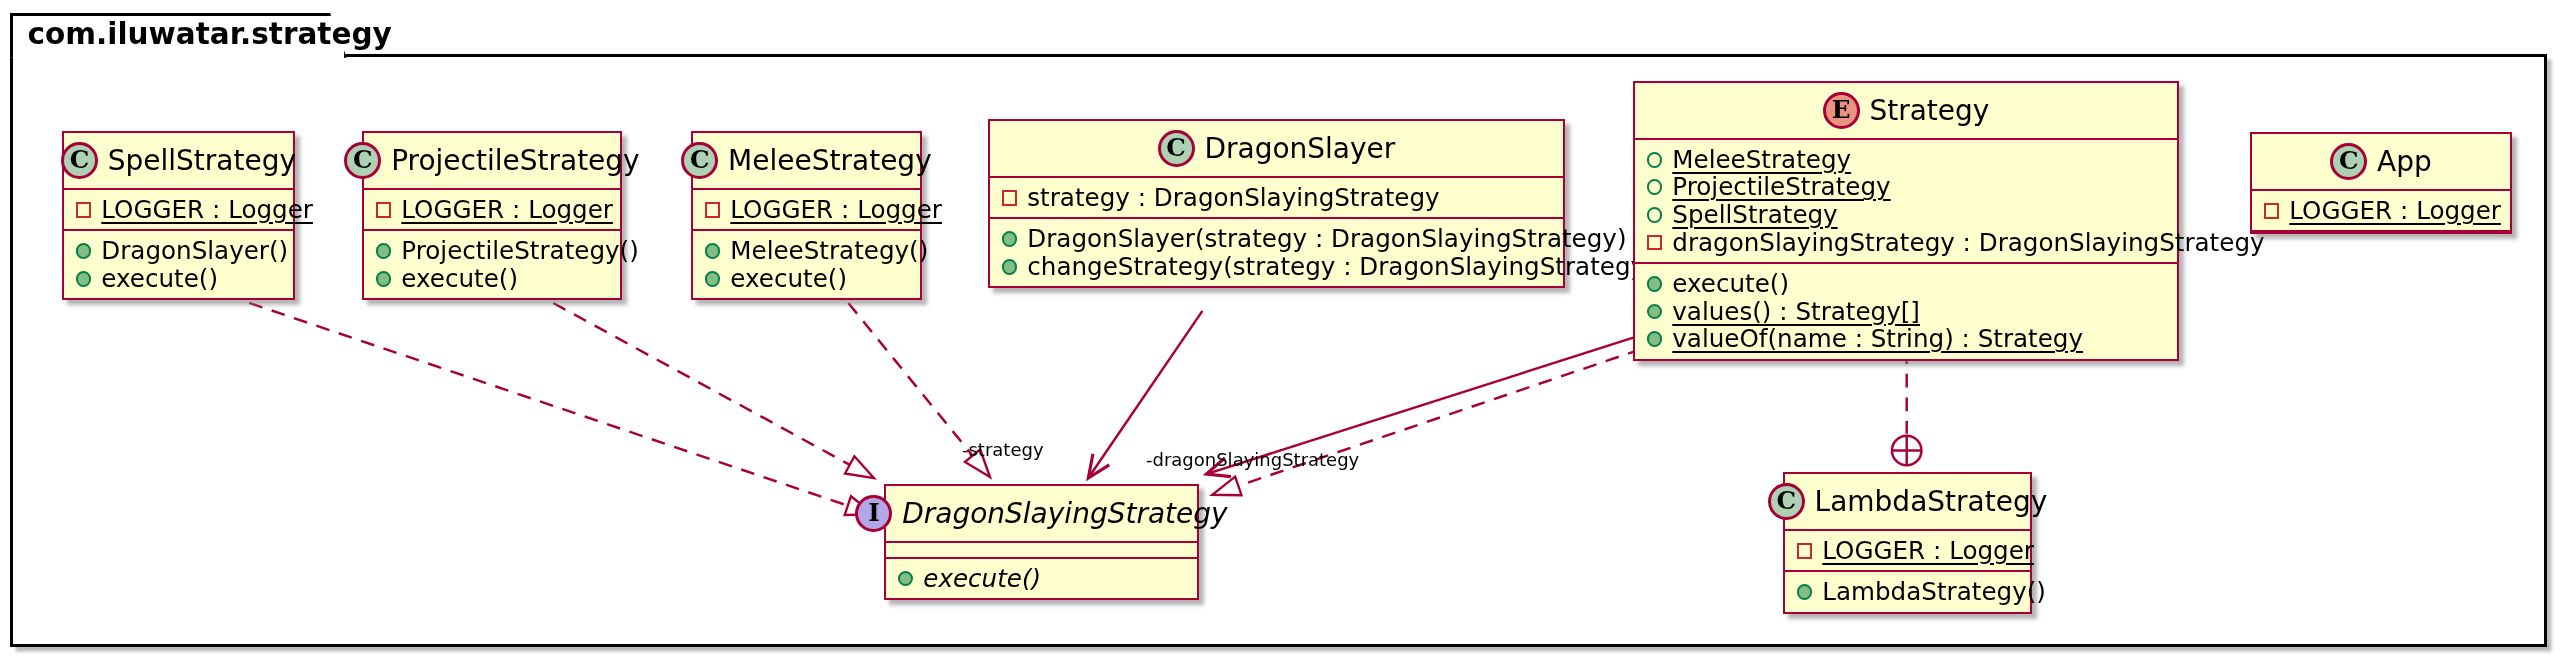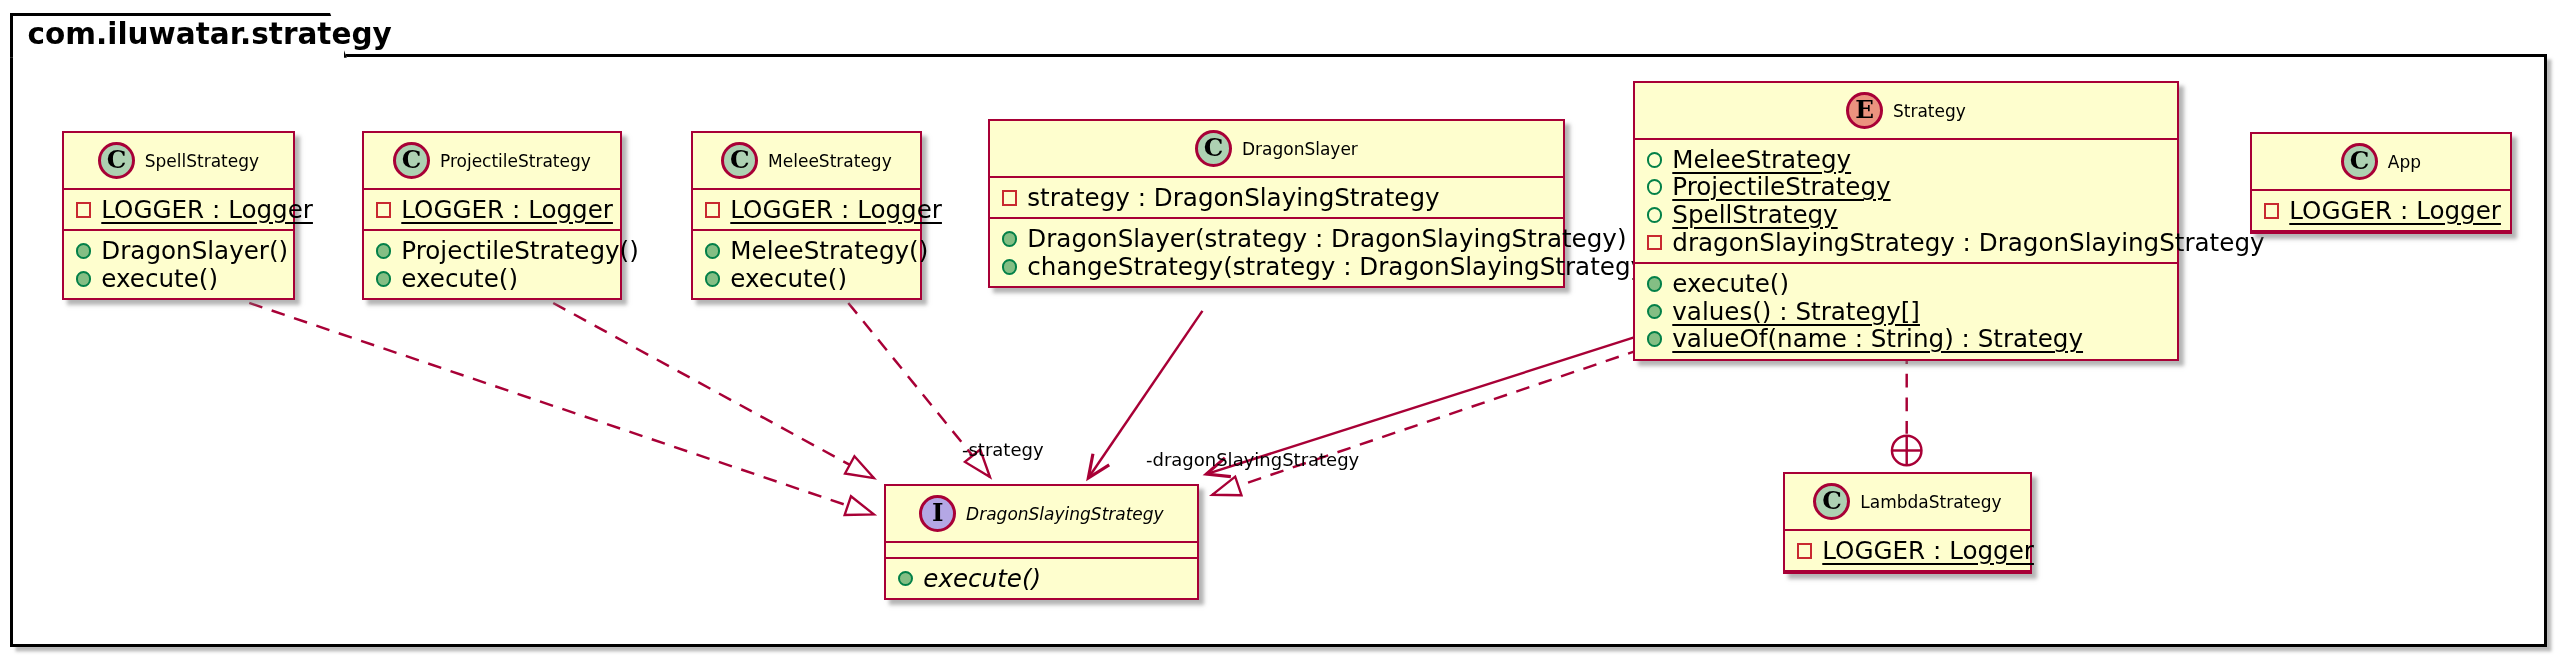--- a/index.html
+++ b/index.html
@@ -33,21 +33,21 @@
   .utitle{
     display:flex;align-items:center;justify-content:center;gap:9.8px;
     height:55px;border-bottom:2px solid #A80036;
   }
   .spot{
     display:inline-flex;align-items:center;justify-content:center;
     width:37px;height:37px;border-radius:50%;border:3px solid #A80036;box-sizing:border-box;
     font-family:"DejaVu Serif","Liberation Serif",serif;font-weight:bold;font-size:24.6px;line-height:1;
     flex:0 0 auto;
   }
-  .cname{font-size:17px;white-space:nowrap;}
+  .cname{font-size:28px;white-space:nowrap;}
   .it .cname{font-style:italic;}
   .usec{padding:5.9px 9.8px 5.9px 11.8px;min-height:15.7px;box-sizing:border-box;}
   .ufields{border-bottom:2px solid #A80036;}
   .urow{display:flex;align-items:center;gap:9.8px;line-height:27.6px;white-space:nowrap;}
   .mt{font-size:24.6px;}
   .mt.u{text-decoration:underline;text-underline-offset:3.9px;text-decoration-thickness:2px;}
   .mt.i{font-style:italic;}
   .ic{flex:0 0 auto;display:inline-block;width:15.7px;height:15.7px;box-sizing:border-box;}
   .ic.sq{border:2.5px solid #C82930;background:transparent;}
   .ic.cf{border:2.5px solid #038048;background:#84BE84;border-radius:50%;}
@@ -249,16 +249,22 @@
         <div class="utitle">
           <span class="spot" style="background: rgb(173, 209, 178);">C</span>
           <span class="cname">LambdaStrategy</span>
         </div>
         <div class="usec ufields">
           <div class="urow">
             <span class="ic sq"></span>
             <span class="mt u">LOGGER : Logger</span>
           </div>
         </div>
+        <div class="usec umeth">
+          <div class="urow">
+            <span class="ic cf"></span>
+            <span class="mt">LambdaStrategy()</span>
+          </div>
+        </div>
       </div>
     </div>
 </div>
 
 
 </body></html>

